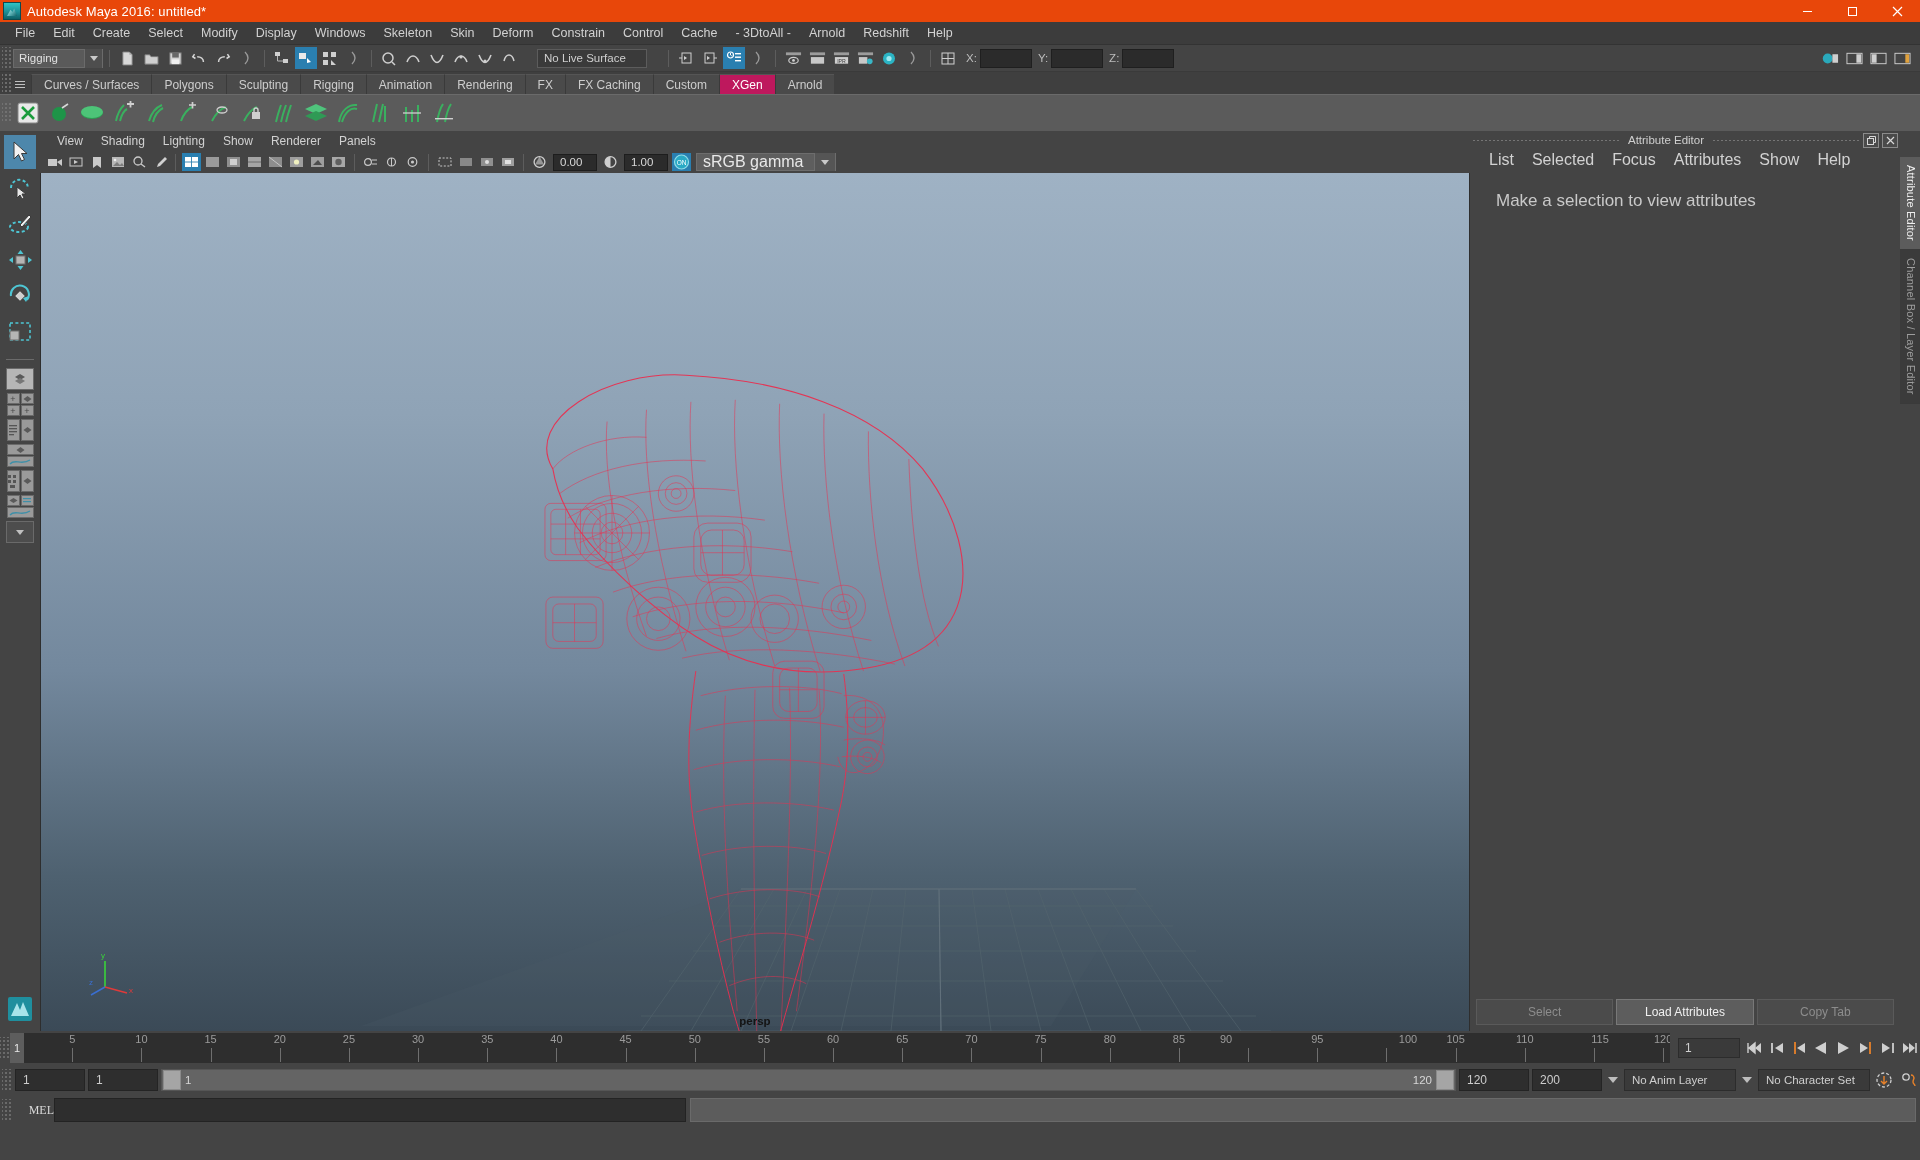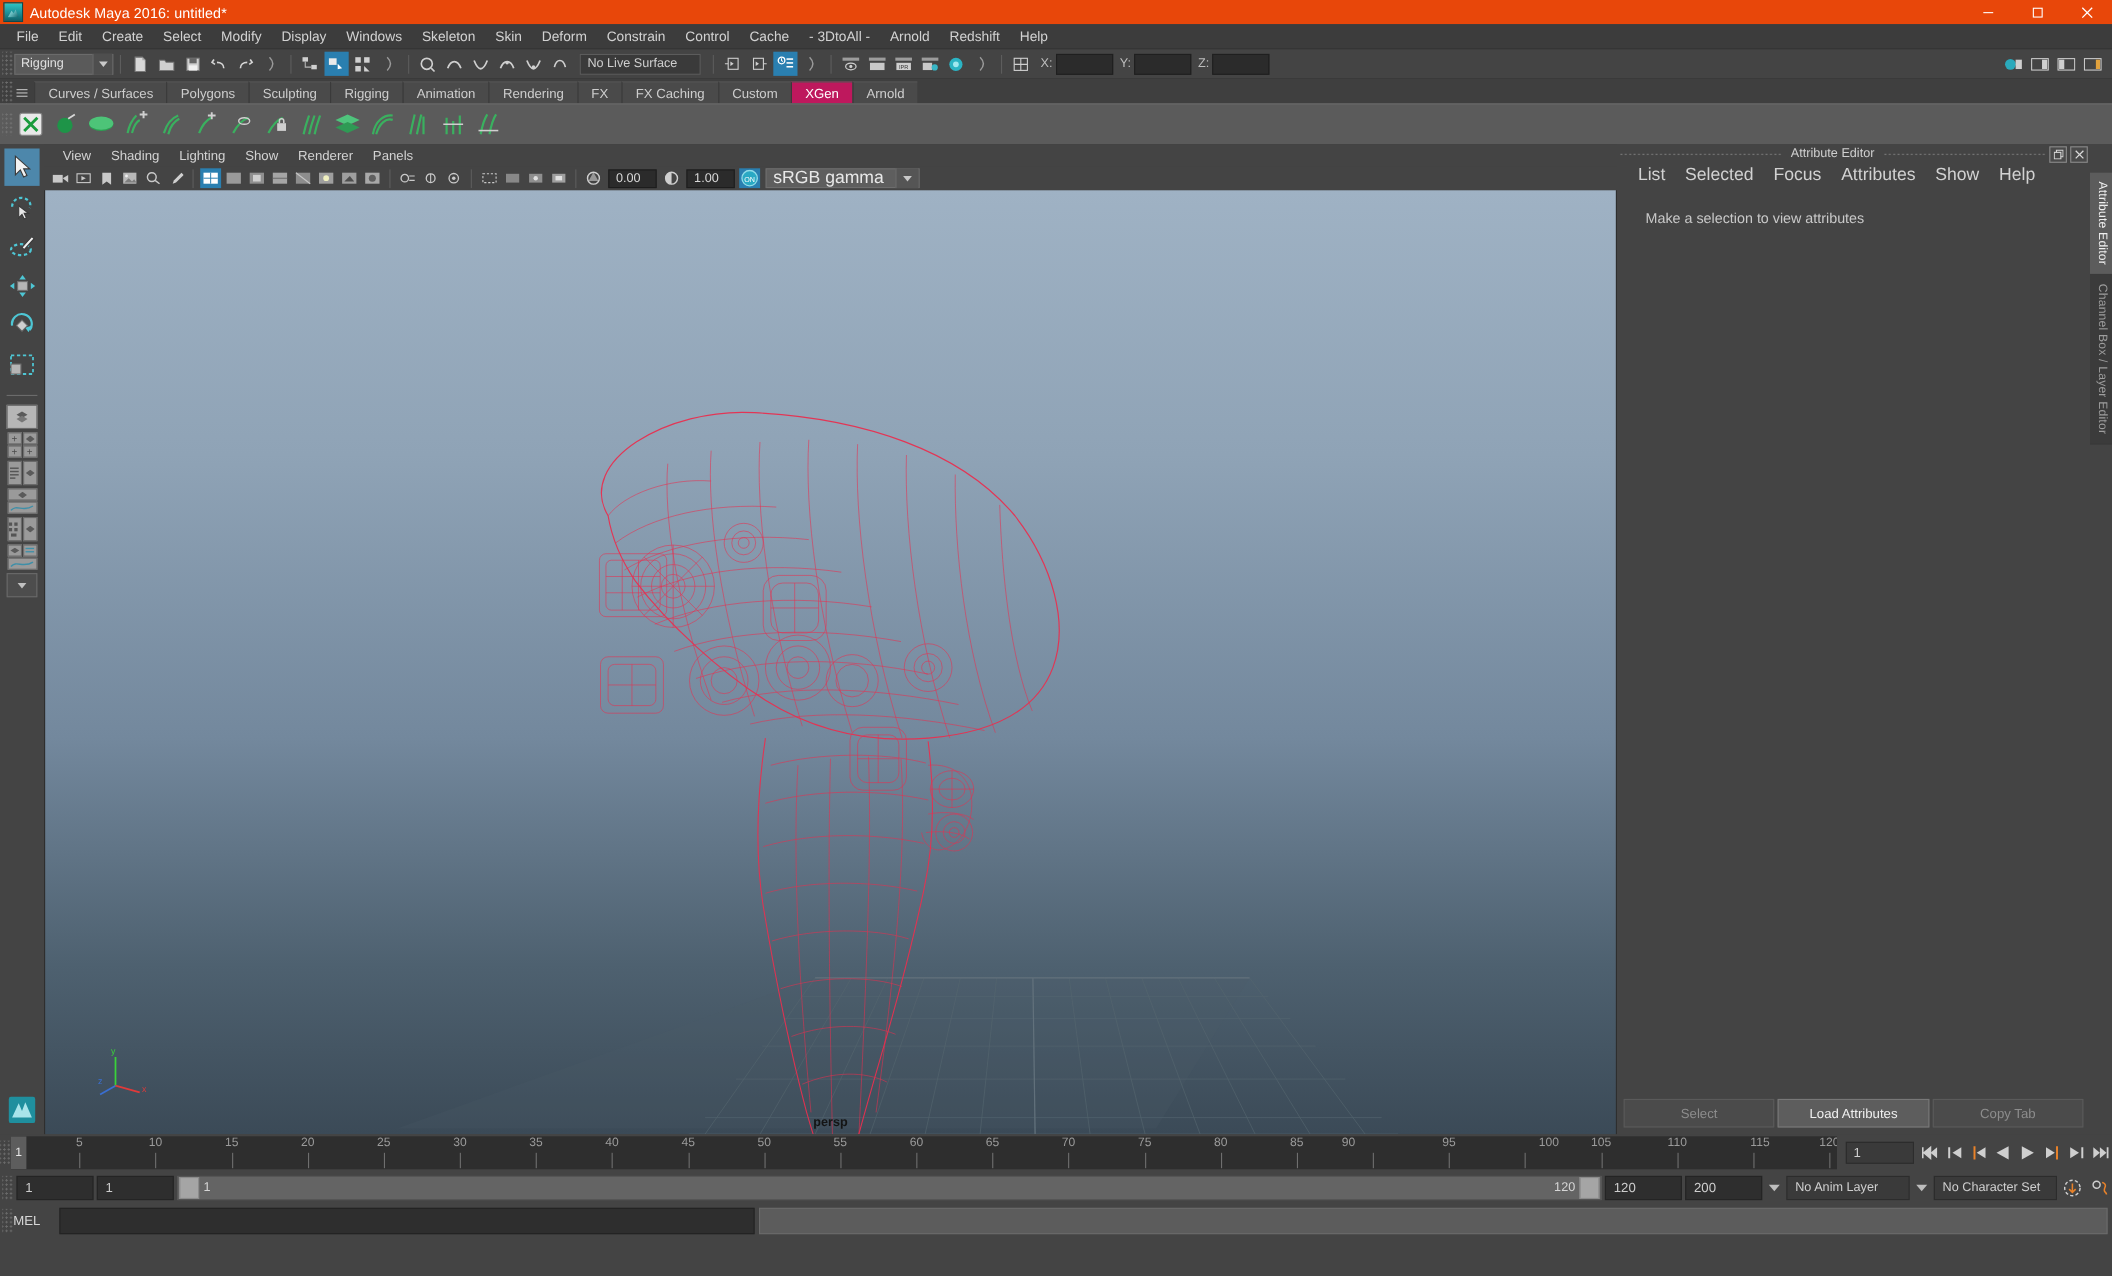--- a/index.html
+++ b/index.html
@@ -38,21 +38,21 @@
      background-size:4px 4px;background-position:2px 2px;opacity:.75;}
   .menu-mode{width:90px;height:19px;background:#5a5a5a;border:1px solid #6b6b6b;display:flex;align-items:center;
      font-size:11.5px;color:#e0e0e0;padding-left:5px;box-sizing:border-box;margin:0 1px;position:relative;}
   .menu-mode .arrowbox{position:absolute;right:0;top:-1px;width:17px;height:19px;background:#4e4e4e;border-left:1px solid #6b6b6b;
      display:flex;align-items:center;justify-content:center;}
   .tri-down{width:0;height:0;border-left:4px solid transparent;border-right:4px solid transparent;border-top:5px solid #c9c9c9;}
   .sep{width:1px;height:17px;background:#5d5d5d;margin:0 5px;flex:0 0 auto;}
   .ticon{width:22px;height:22px;margin:0 1px;display:flex;align-items:center;justify-content:center;flex:0 0 auto;position:relative;}
   .ticon.active{background:#2a7fb0;}
   .livesurface{width:110px;height:19px;background:#3a3a3a;border:1px solid #5c5c5c;display:flex;align-items:center;
-     padding-left:6px;box-sizing:border-box;font-size:11.5px;color:#cfcfcf;margin:0 6px;}
+     padding-left:6px;box-sizing:border-box;font-size:11.5px;color:#cfcfcf;margin:0 16px;}
   .xyzlabel{font-size:11.5px;color:#bdbdbd;margin:0 3px 0 6px;}
   .xyzfield{width:50px;height:17px;background:#2b2b2b;border:1px solid #1f1f1f;}
   .statusline .right{margin-left:auto;display:flex;align-items:center;padding-right:6px;}
 
   
   .shelfbar{background:#444;flex:0 0 auto;display:flex;flex-direction:column;}
   .shelftabs{height:22px;display:flex;align-items:flex-end;padding-left:2px;background:#3f3f3f;}
   .shelf-grip{width:10px;height:20px;
      background-image:radial-gradient(#777 1px, transparent 1px);background-size:4px 4px;background-position:2px 3px;opacity:.8;}
   .hamb{width:16px;height:20px;display:flex;flex-direction:column;justify-content:center;align-items:center;gap:2px;margin-right:3px;}
@@ -97,21 +97,21 @@
   
   .aepanel{width:430px;background:#444;display:flex;flex-direction:column;flex:0 0 auto;}
   .aehead{height:18px;display:flex;align-items:center;position:relative;padding:0 2px;}
   .dotline{flex:1 1 auto;height:2px;
      background-image:radial-gradient(#7e7e7e .9px, transparent 1px);background-size:4px 3px;opacity:.85;}
   .aetitle{font-size:11.5px;color:#cfcfcf;padding:0 8px;white-space:nowrap;}
   .aewinbtn{width:14px;height:13px;border:1px solid #8b8b8b;margin-left:3px;display:flex;align-items:center;justify-content:center;
      background:#4a4a4a;color:#d8d8d8;font-size:9px;}
   .aemenu{height:22px;display:flex;align-items:center;padding-left:10px;}
   .aemenu .mi{padding:1px 9px;font-size:16px;color:#d2d2d2;}
-  .aebody{flex:1 1 auto;padding:20px 0 0 26px;font-size:13px;color:#c9c9c9;}
+  .aebody{flex:1 1 auto;padding:20px 0 0 26px;font-size:17px;color:#c9c9c9;}
   .aebuttons{height:30px;display:flex;align-items:center;gap:3px;padding:0 6px 4px 6px;}
   .aebtn{flex:1 1 0;height:24px;display:flex;align-items:center;justify-content:center;font-size:12px;
      background:#4b4b4b;border:1px solid #5a5a5a;color:#8d8d8d;}
   .aebtn.enabled{background:#5d5d5d;border:1px solid #787878;color:#f0f0f0;}
 
   
   .vtabs{width:20px;background:#444;display:flex;flex-direction:column;align-items:stretch;flex:0 0 auto;padding-top:26px;}
   .vtab{writing-mode:vertical-rl;text-orientation:mixed;font-size:11px;color:#c2c2c2;
      padding:8px 3px;background:#4e4e4e;border-bottom:1px solid #3a3a3a;letter-spacing:.2px;}
   .vtab.sel{background:#5c5c5c;color:#efefef;}
@@ -135,21 +135,21 @@
   .rangebar{flex:1 1 auto;height:22px;background:#646464;border:1px solid #555;display:flex;align-items:center;
      justify-content:space-between;box-sizing:border-box;padding:0 1px;}
   .rhandle{width:16px;height:18px;background:#a5a5a5;border:1px solid #8b8b8b;}
   .rtxt{font-size:11.5px;color:#d6d6d6;margin:0 4px;}
   .cbox{width:112px;height:22px;background:#3a3a3a;border:1px solid #2c2c2c;color:#cfcfcf;font-size:11.5px;
      display:flex;align-items:center;padding-left:7px;box-sizing:border-box;}
   .tri-left{width:0;height:0;border-left:5px solid transparent;border-right:5px solid transparent;border-top:6px solid #bdbdbd;margin:0 3px;}
 
   
   .melrow{height:30px;background:#444;display:flex;align-items:center;flex:0 0 auto;padding-left:2px;}
-  .mellabel{width:42px;text-align:left;font-size:12px;color:#d8d8d8;}
+  .mellabel{width:42px;text-align:right;font-size:12px;color:#d8d8d8;font-family:Liberation Serif, serif;}
   .melinput{flex:0 0 630px;height:22px;background:#2e2e2e;border:1px solid #232323;}
   .melout{flex:1 1 auto;height:22px;background:#5c5c5c;border:1px solid #6a6a6a;margin-left:4px;margin-right:4px;}
 
   
   .helprow{height:22px;background:#545454;display:flex;align-items:center;flex:0 0 auto;padding-left:2px;
      border-top:1px solid #6a6a6a;}
   .helptext{font-size:11.5px;color:#e0e0e0;margin-left:14px;}
   .helpright{margin-left:auto;margin-right:6px;}
 </style>
 </head>

